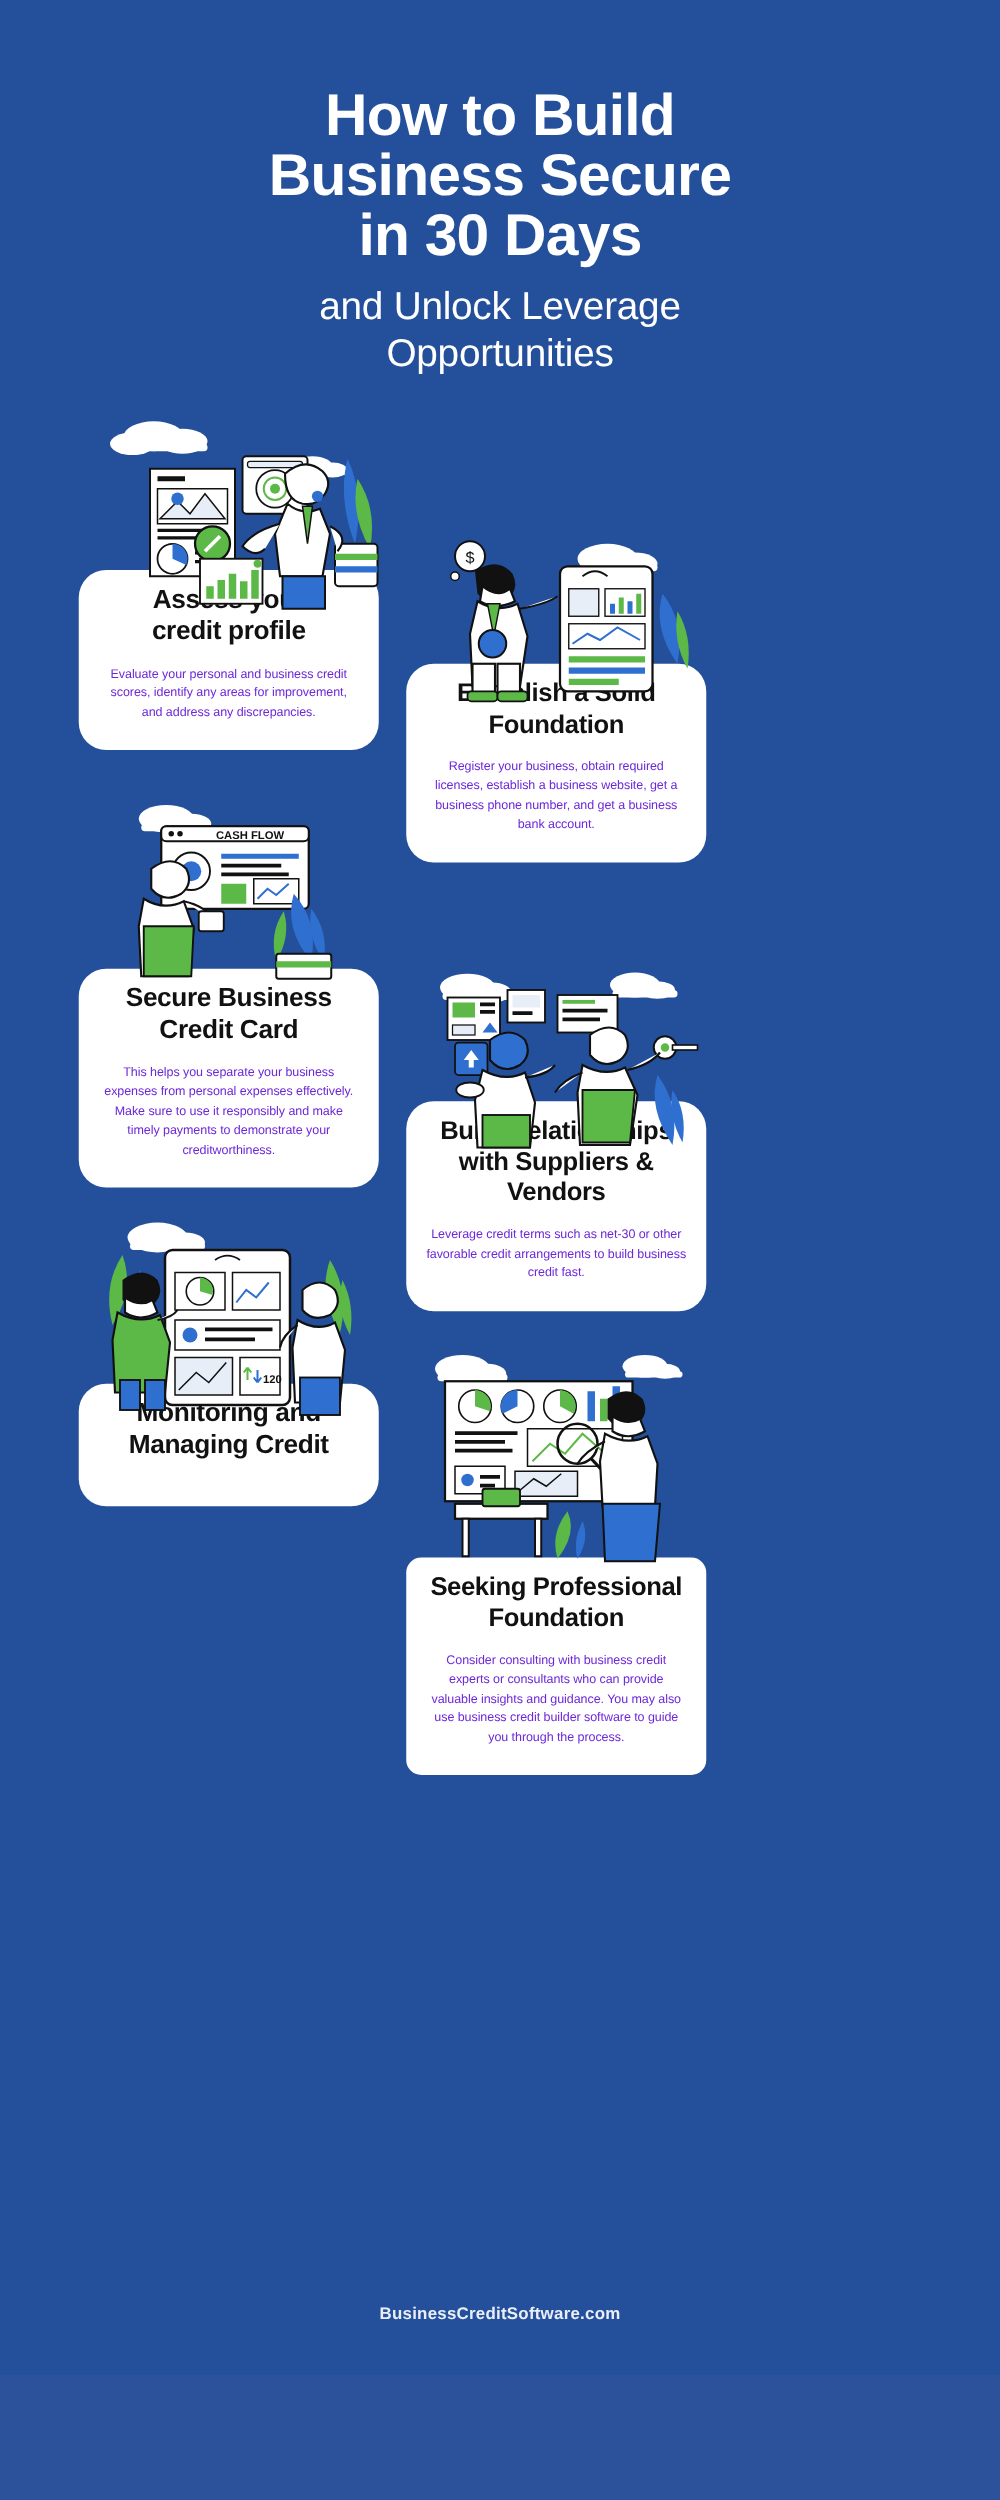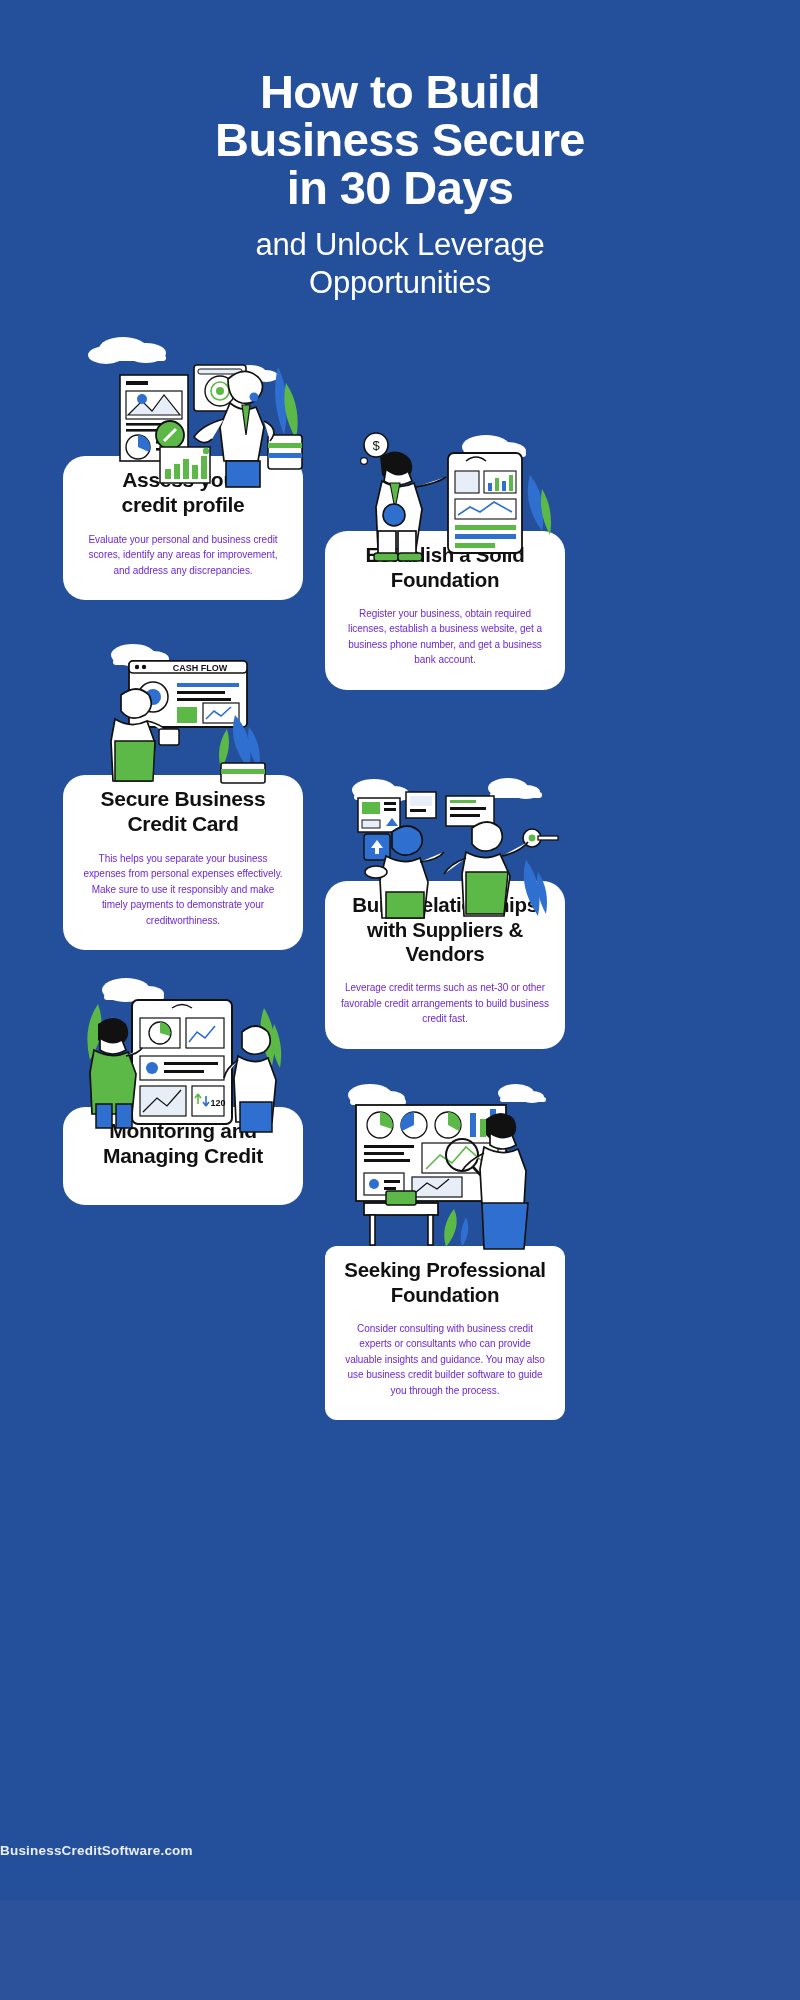--- a/index.html
+++ b/index.html
@@ -82,20 +82,21 @@
     z-index: 3;
     pointer-events: none;
   }
   .illu svg { display: block; overflow: visible; }
 
   
   .footer {
     position: absolute;
     left: 0; right: 0;
     bottom: 42px;
+    text-align: center;
     color: #e9eef7;
     font-size: 13.5px;
     font-weight: 700;
     letter-spacing: 0.2px;
   }
 </style>
 </head>
 <body>
 
 <div class="page">

